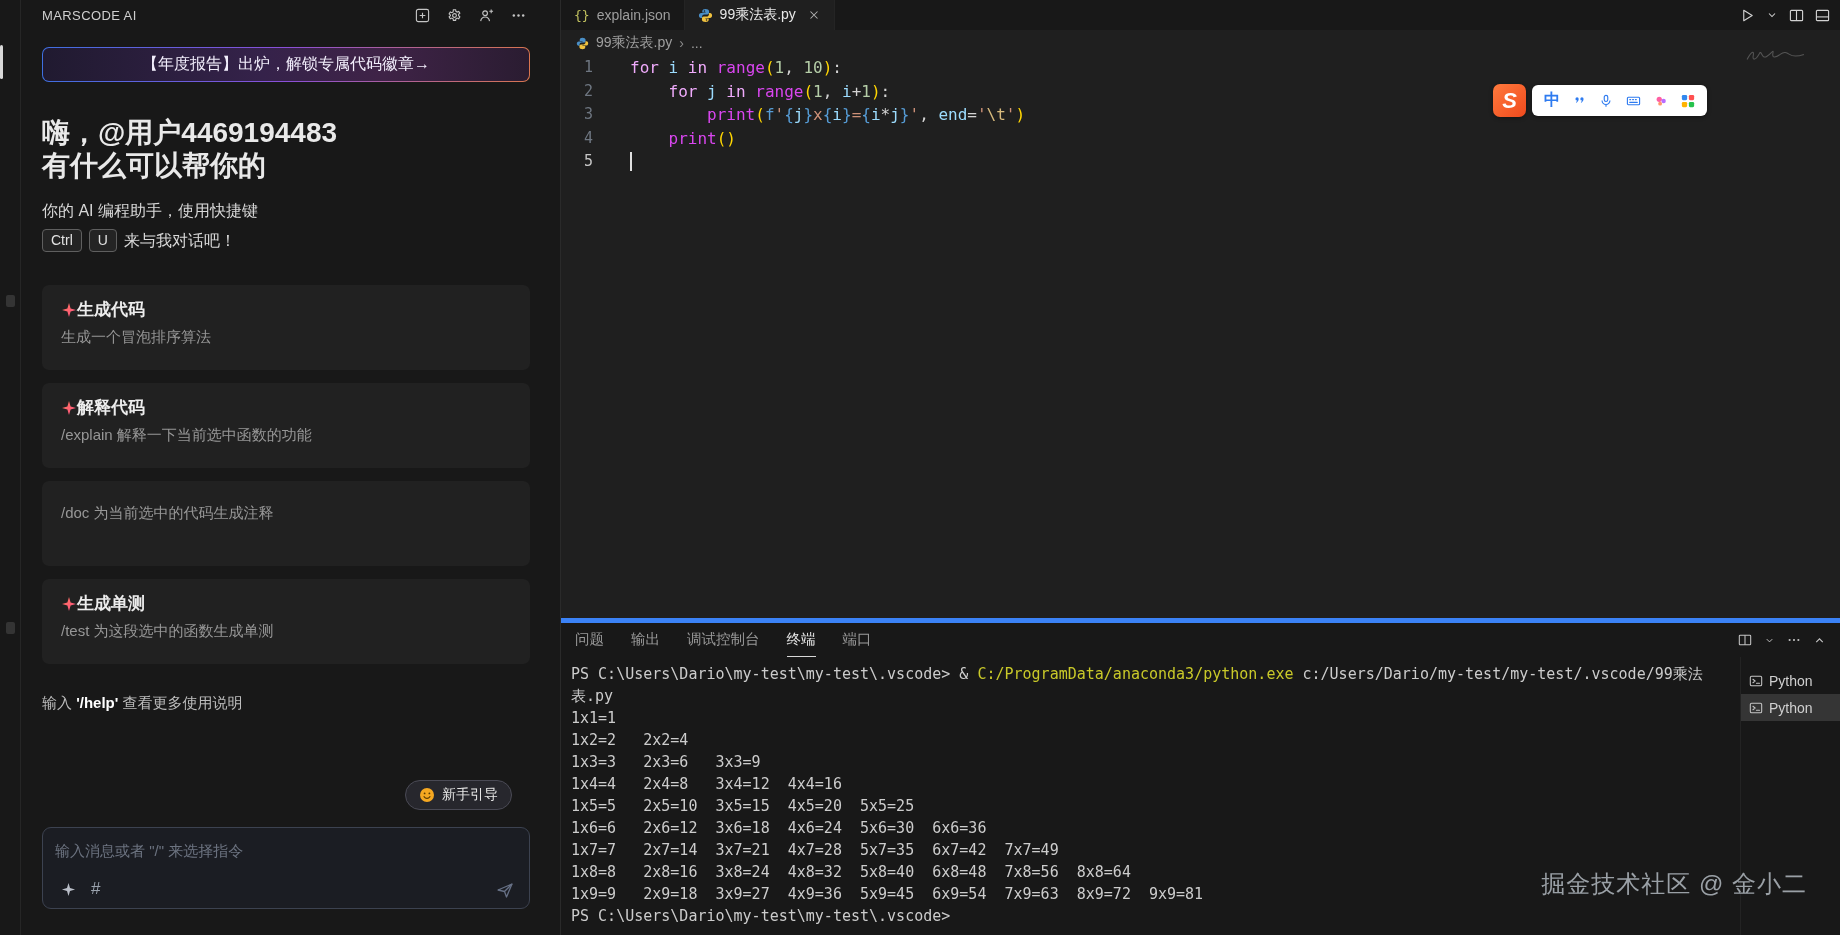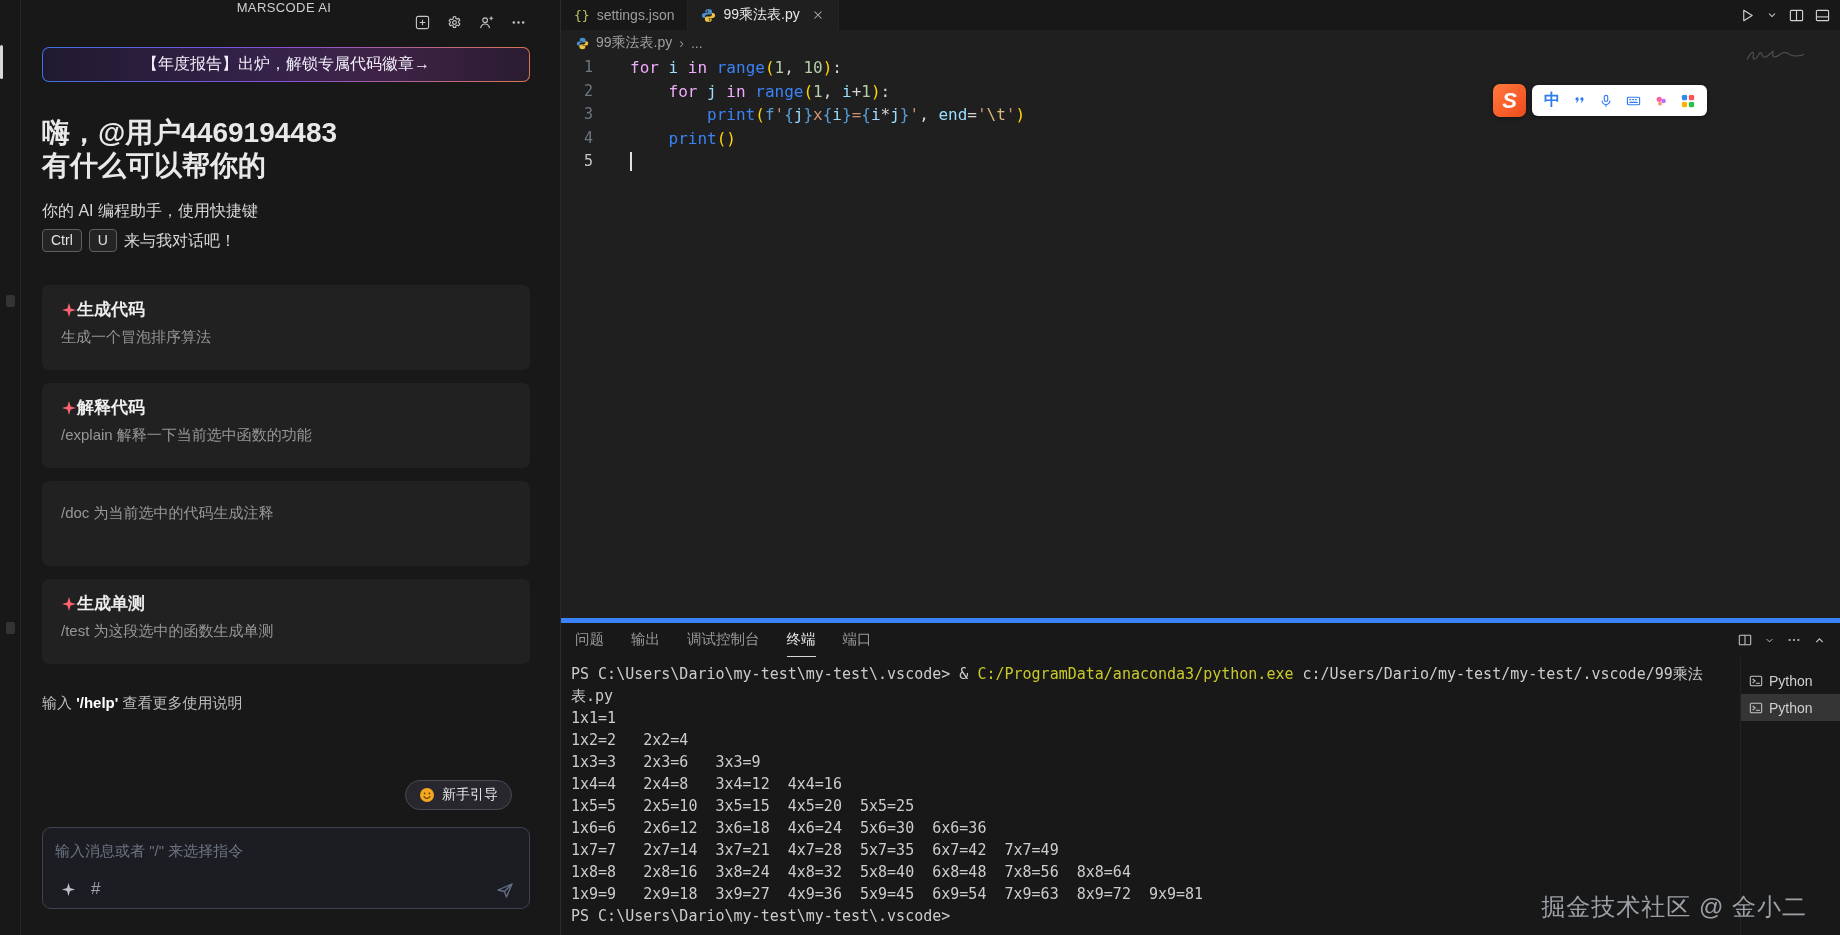--- a/index.html
+++ b/index.html
@@ -8,21 +8,21 @@
          font-family:"Liberation Sans","DejaVu Sans",sans-serif; color:#ccc; }
   svg { display:block; }
 
   
   .activity { position:absolute; left:0; top:0; width:21px; height:935px; background:#181818; border-right:1px solid #262626; }
   .act-ind { position:absolute; left:0; top:45px; width:3px; height:34px; background:#d8d8d8; border-radius:2px; }
   .act-mark { position:absolute; left:6px; width:9px; height:12px; background:#343434; border-radius:2px; }
 
   
   .sidebar { position:absolute; left:21px; top:0; width:540px; height:935px; background:#181818; border-right:1px solid #2a2a2a; }
-  .sb-header { position:absolute; top:0; left:0; right:0; height:30px; display:flex; align-items:center; padding:0 34px 0 21px;flex-direction:column; }
+  .sb-header { position:absolute; top:0; left:0; right:0; height:30px; display:flex; align-items:center; padding:0 34px 0 21px; }
   .sb-title { font-size:13px; color:#cfcfcf; letter-spacing:.4px; }
   .sb-icons { margin-left:auto; display:flex; gap:17px; align-items:center; }
   .sb-icons > span { cursor:pointer; }
 
   .banner-wrap { position:absolute; left:21px; top:47px; width:488px; height:35px; border-radius:7px; padding:1px;
                  background:linear-gradient(90deg,#3f6fe0,#8a4fd8,#d8754f); cursor:pointer; }
   .banner { width:100%; height:100%; border-radius:6px; display:flex; align-items:center; justify-content:center;
             background:linear-gradient(90deg,#201a30,#35224a 45%,#3f2347 70%,#2a1c31);
             font-size:16px; font-weight:400; color:#f2eefc; }
 
@@ -70,21 +70,21 @@
   .breadcrumb .sep { color:#8a8a8a; }
   .bc-item { cursor:pointer; }
 
   .code { position:absolute; top:56px; left:0; right:0; font-family:"DejaVu Sans Mono",monospace; font-size:16px; }
   .code-line { display:flex; height:23.5px; line-height:23.5px; }
   .gutter { width:32px; text-align:right; color:#6e7681; font-size:15px; flex:none; }
   .code-line.cur .gutter { color:#c6c6c6; }
   .code-text { margin-left:37px; white-space:pre; }
   .cursor { display:inline-block; width:2px; height:19px; background:#e0e0e0; vertical-align:text-bottom; }
 
-  .tk-kw{color:#f0abfc}.tk-var{color:#9CDCFE}.tk-fn{color:#3b82f6}.tk-num{color:#B5CEA8}
+  .tk-kw{color:#f0abfc}.tk-var{color:#9CDCFE}.tk-fn{color:#d946ef}.tk-num{color:#B5CEA8}
   .tk-pl{color:#D4D4D4}.tk-br{color:#FFD602}.tk-fp{color:#569CD6}.tk-str{color:#CE9178}
   .tk-ib{color:#569CD6}.tk-pm{color:#9CDCFE}.tk-esc{color:#D7BA7D}
 
   
   .ime { position:absolute; left:932px; top:84px; display:flex; gap:6px; align-items:center; }
   .ime-logo { width:33px; height:33px; border-radius:7px; background:linear-gradient(135deg,#ff7a3d,#f04a1d);
               color:#fff; font-weight:800; font-size:22px; font-style:italic; display:flex; align-items:center;
               justify-content:center; cursor:pointer; box-shadow:0 1px 4px rgba(0,0,0,.4); }
   .ime-bar { height:31px; background:#ffffff; border-radius:6px; display:flex; align-items:center; gap:13px;
              padding:0 12px; box-shadow:0 1px 4px rgba(0,0,0,.45); }
@@ -105,21 +105,21 @@
   .term { position:absolute; top:34px; left:0; right:100px; bottom:0; padding:6px 0 0 10px;
           font-family:"DejaVu Sans Mono",monospace; font-size:15px; line-height:22px; overflow:hidden; }
   .tline { white-space:pre; tab-size:8; }
   .tl-d { color:#cccccc; } .tl-y { color:#c9c929; }
 
   .term-list { position:absolute; top:34px; right:0; width:100px; bottom:0; padding-top:10px;
                border-left:1px solid rgba(255,255,255,.05); }
   .trow { height:27px; display:flex; align-items:center; gap:6px; padding-left:8px; font-size:14px; color:#d0d0d0; cursor:pointer; }
   .trow.selected { background:rgba(255,255,255,.13); }
 
-  .watermark { position:absolute; right:33px; top:868px; font-size:24px; color:#9aa0a6; z-index:50; letter-spacing:1px;margin-top:23px; }
+  .watermark { position:absolute; right:33px; top:868px; font-size:24px; color:#9aa0a6; z-index:50; letter-spacing:1px; }
 </style>
 </head>
 <body>
 
 <div class="activity">
   <div class="act-ind"></div>
   <div class="act-mark" style="top:295px"></div>
   <div class="act-mark" style="top:622px"></div>
 </div>
 
@@ -251,21 +251,21 @@
           <path d="M8.5 10.5L16 3"></path>
         </svg>
       </span>
   </div>
 </div>
 
 <div class="editor">
   <div class="tabbar">
     <div class="tab">
       <span class="json-glyph">{}</span>
-      <span>settings.json</span>
+      <span>explain.json</span>
     </div>
     <div class="tab active">
       <span>
           <svg viewBox="0 0 16 16" width="15" height="15">
             <path d="M7.9 1c-2 0-3.3.9-3.3 2.4v1.4h3.5v.6H3.3C1.9 5.4 1 6.6 1 8.1c0 1.5.8 2.6 2.2 2.6h1.2V9.2c0-1.3 1.1-2.3 2.4-2.3h3.1c1.1 0 1.9-.9 1.9-2V3.4C11.8 1.9 10 1 7.9 1Zm-1 1.4a.8.8 0 1 1 0 1.6.8.8 0 0 1 0-1.6Z" fill="#4a8fc7"></path>
             <path d="M8.1 15c2 0 3.3-.9 3.3-2.4v-1.4H7.9v-.6h4.8c1.4 0 2.3-1.2 2.3-2.7 0-1.5-.8-2.6-2.2-2.6h-1.2v1.5c0 1.3-1.1 2.3-2.4 2.3H6.1c-1.1 0-1.9.9-1.9 2v1.5C4.2 14.1 6 15 8.1 15Zm1-1.4a.8.8 0 1 1 0-1.6.8.8 0 0 1 0 1.6Z" fill="#f0c23f"></path>
           </svg>
         </span>
       <span>99乘法表.py</span>
       <span class="tab-close">

